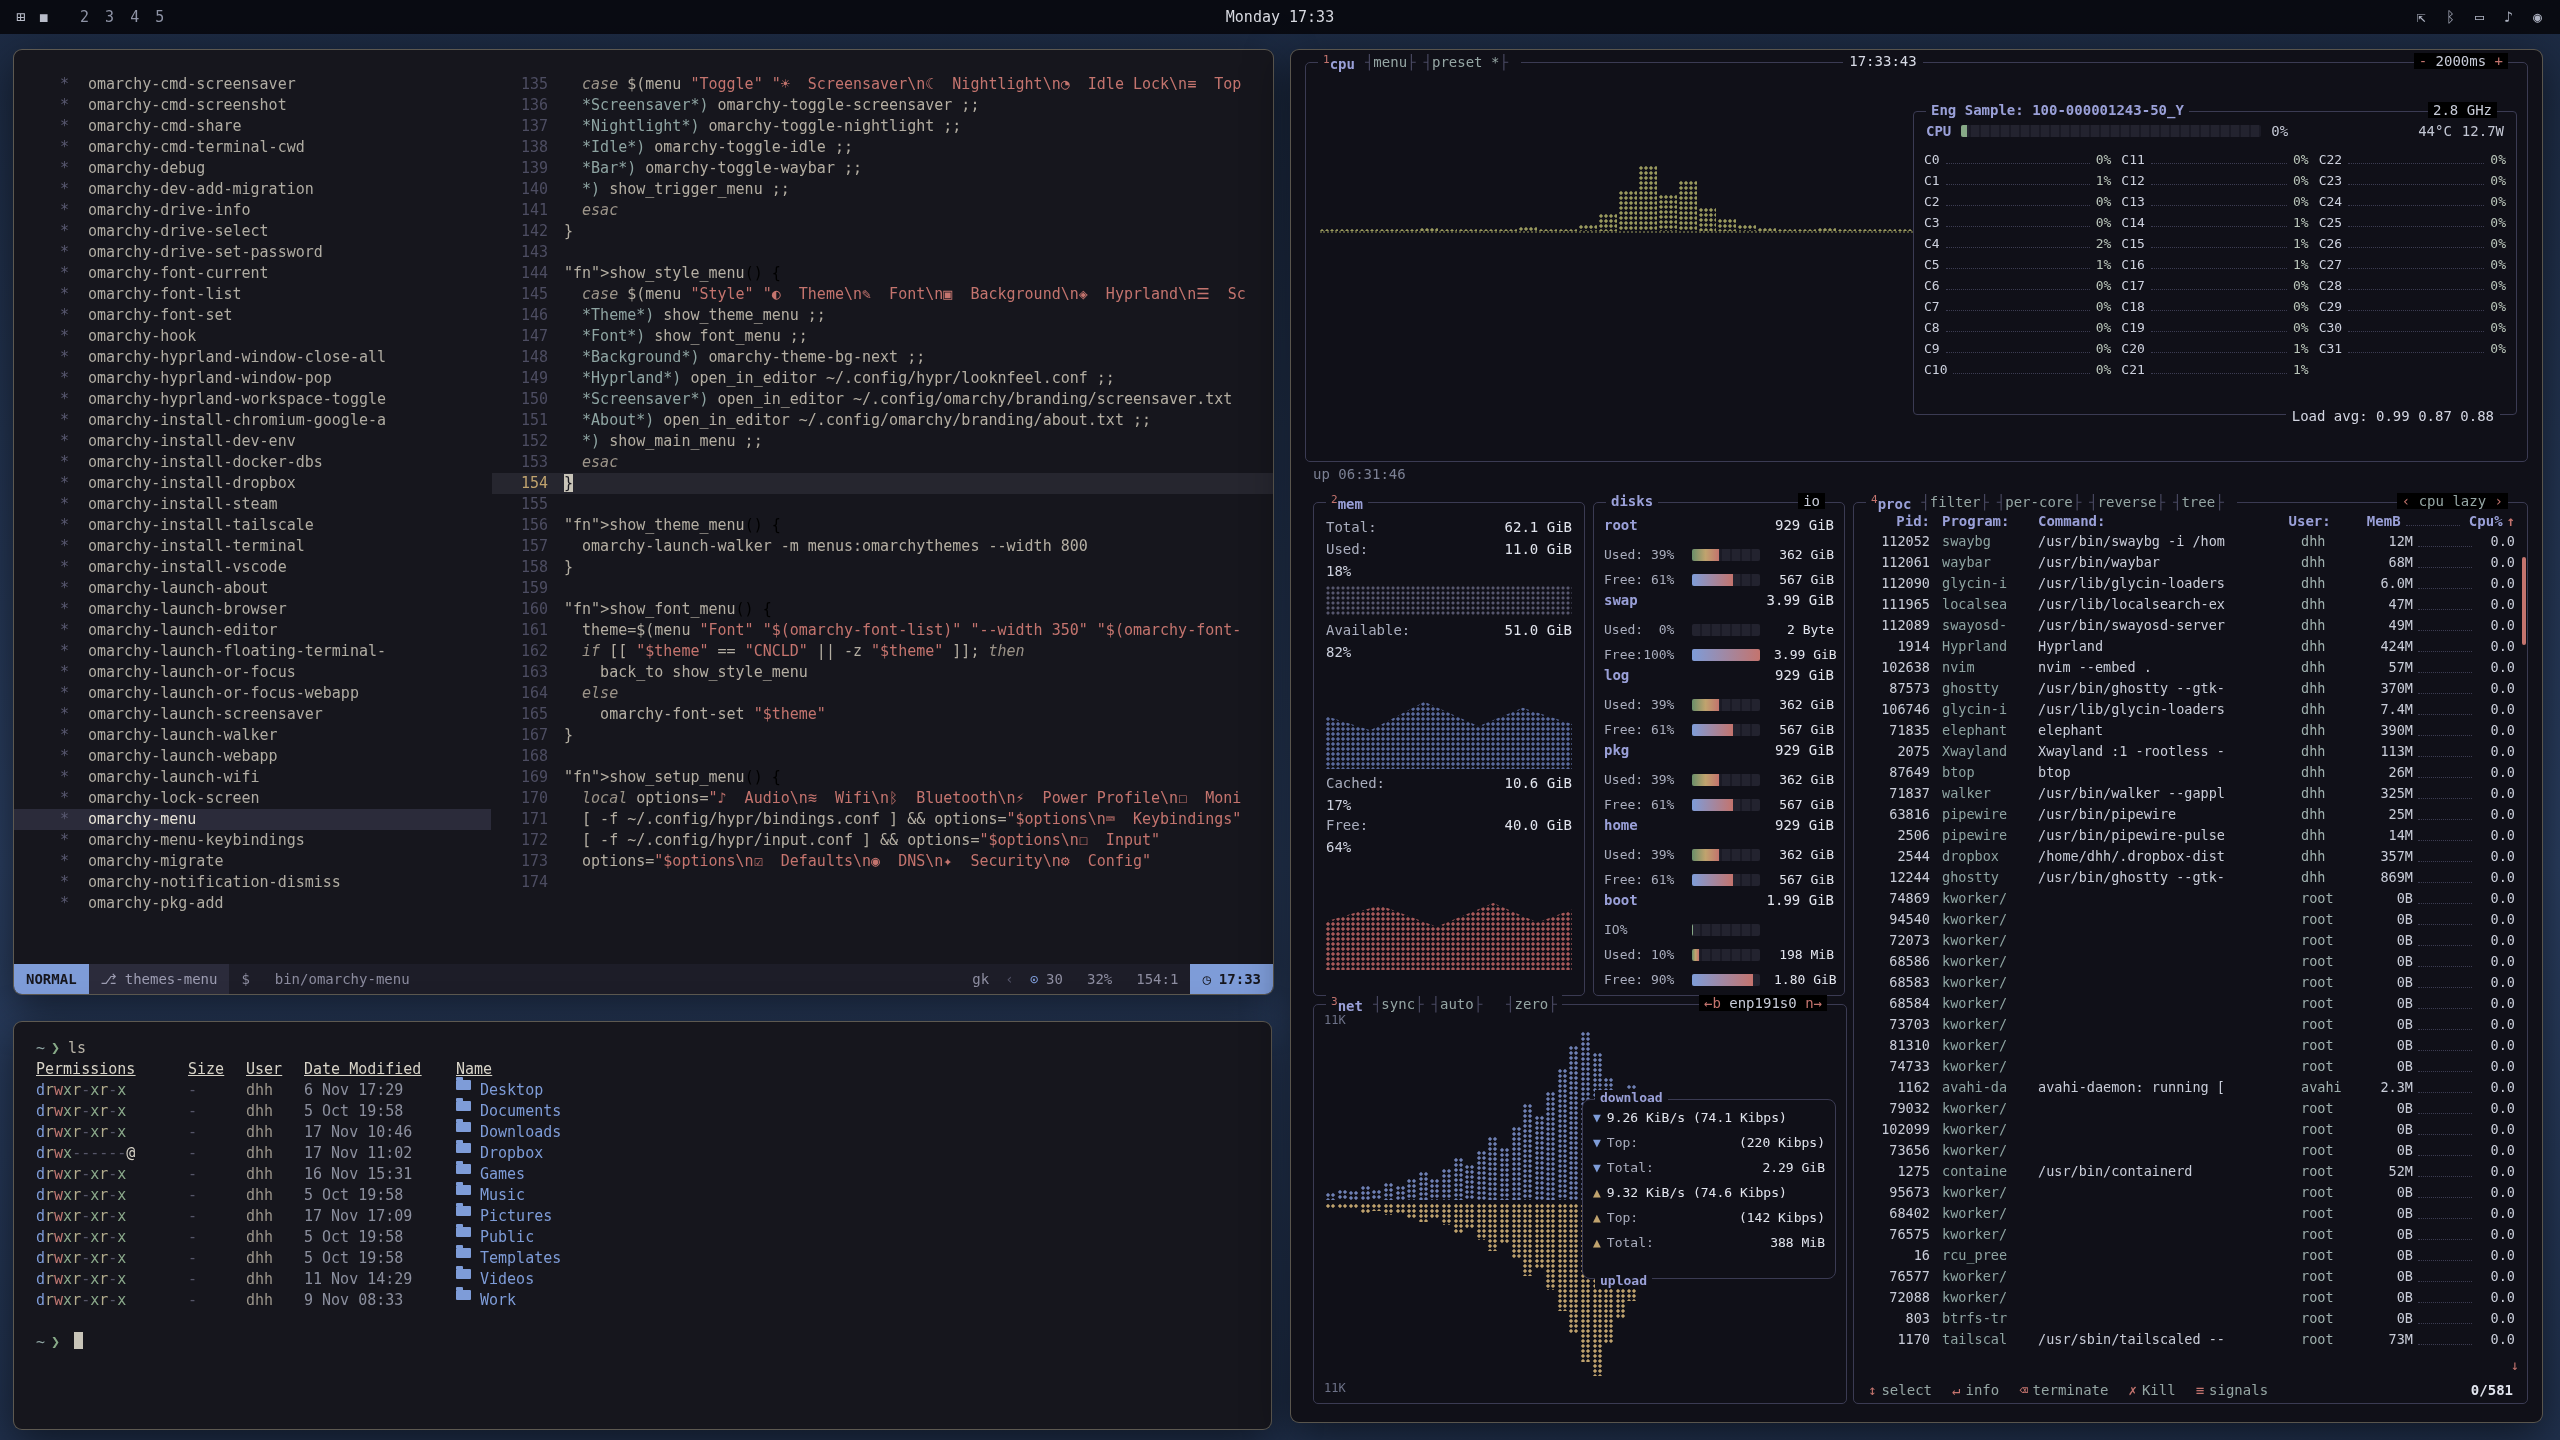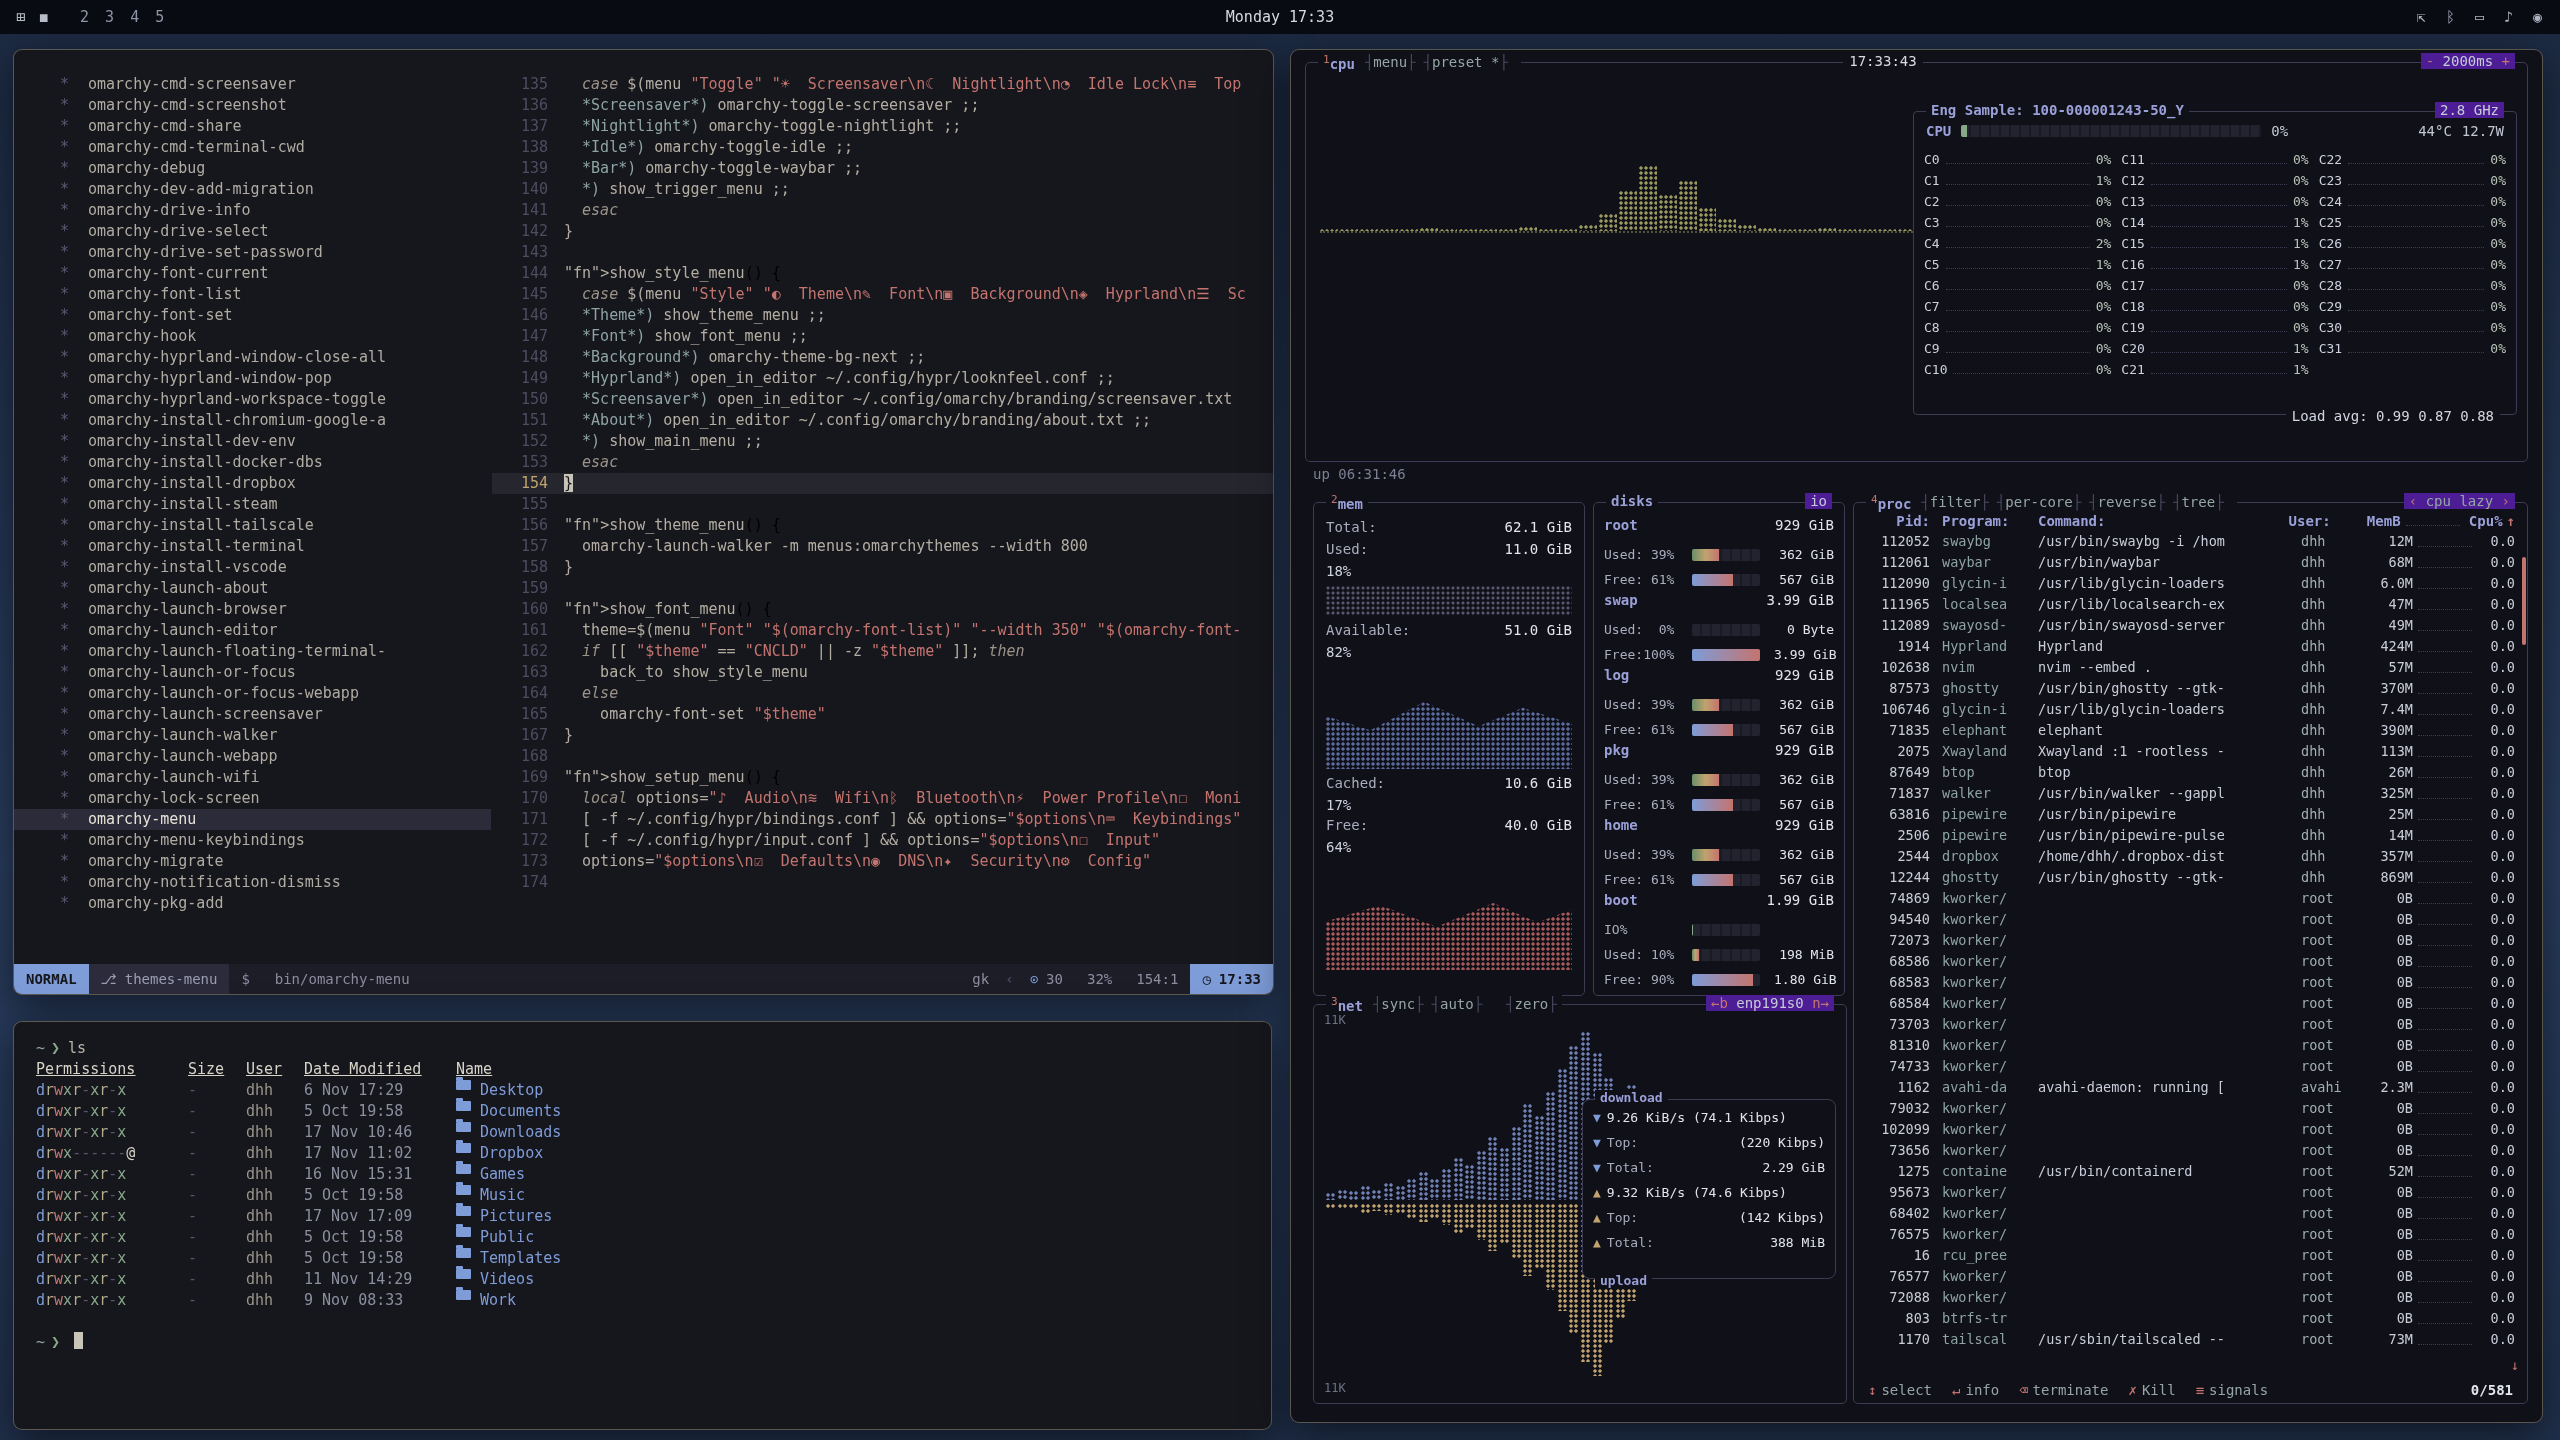--- a/index.html
+++ b/index.html
@@ -64,21 +64,21 @@
   .fold::before{content:"";position:absolute;top:-3px;left:0;width:7px;height:3px;background:#7e9cd8;border-radius:1px 1px 0 0}
   .cursorblk{display:inline-block;width:9px;height:17px;background:#c8c4b8;vertical-align:middle;margin-left:6px}
   
   #btop{left:1290px;top:49px;width:1251px;height:1372px;background:#101018;font-size:14px;color:#c3c7d4;overflow:hidden}
   .box{position:absolute;border:1px solid #3b3b53;border-radius:5px}
   .btitle{position:absolute;top:-10px;left:12px;background:#101018;padding:0 5px;display:flex;gap:10px;align-items:center;white-space:nowrap}
   .tnum{color:#c4746e;font-size:11px;vertical-align:super}
   .ttxt{color:#9aa0d8;font-weight:bold}
   .bbtn{color:#95a6a4}
   .brk{color:#4a4a64}
-  .tright{position:absolute;top:-10px;right:12px;background:#4c1d95;padding:0 5px;color:#c7cbd8;white-space:nowrap}
+  .tright{position:absolute;top:-10px;right:19px;background:#000000;padding:0 5px;color:#c7cbd8;white-space:nowrap}
   .tcenter{position:absolute;top:-10px;left:44%;background:#101018;padding:0 6px;color:#d8dbe6}
   .accent{color:#c4746e}
   #cpu{left:14px;top:12px;right:14px;height:398px}
   .cpu-bars{position:absolute;left:14px;right:14px;top:72px;height:96px;display:flex;align-items:flex-end;gap:2px}
   .cpu-base{position:absolute;left:14px;right:14px;top:168px;border-top:2px dotted #9a9a5e;opacity:.5}
   .gbar{flex:1;background-size:5px 5px}
   #cpuinfo{position:absolute;right:10px;top:48px;width:602px;height:302px;border:1px solid #3b3b53;background:#101018;border-radius:4px}
   .cpurow{display:flex;align-items:center;gap:10px;height:26px;padding:6px 12px 0 12px}
   .cpulbl{color:#9aa0d8;font-weight:bold}
   .meter{height:12px;background:repeating-linear-gradient(90deg,#23232f 0 8px,#1a1a25 8px 10px);border-radius:2px;position:relative;overflow:hidden}
@@ -619,21 +619,21 @@
         </div>
         <div class="disk-head">
           <span class="dn">swap</span>
           <span class="ds">3.99 GiB</span>
         </div>
         <div class="disk-line">
           <span class="lbl">Used:  0%</span>
           <span class="meter">
             <span class="fill" style="width:0%;background:linear-gradient(90deg,#6a8f6a,#c0a36e,#c4746e)"></span>
           </span>
-          <span class="val">0 Byte</span>
+          <span class="val">2 Byte</span>
         </div>
         <div class="disk-line">
           <span class="lbl">Free:100%</span>
           <span class="meter">
             <span class="fill" style="width:100%;background:linear-gradient(90deg,#7e9cd8,#c4746e)"></span>
           </span>
           <span class="val">3.99 GiB</span>
         </div>
         <div class="disk-head">
           <span class="dn">log</span>

